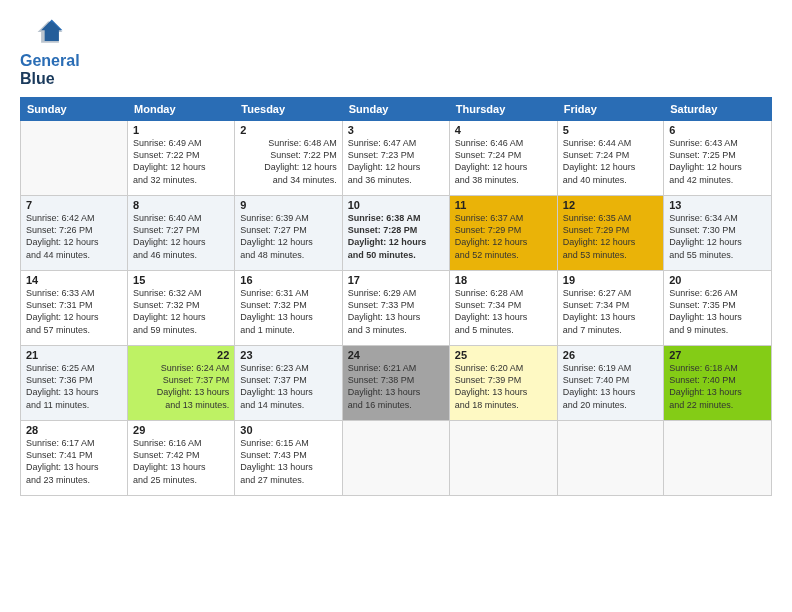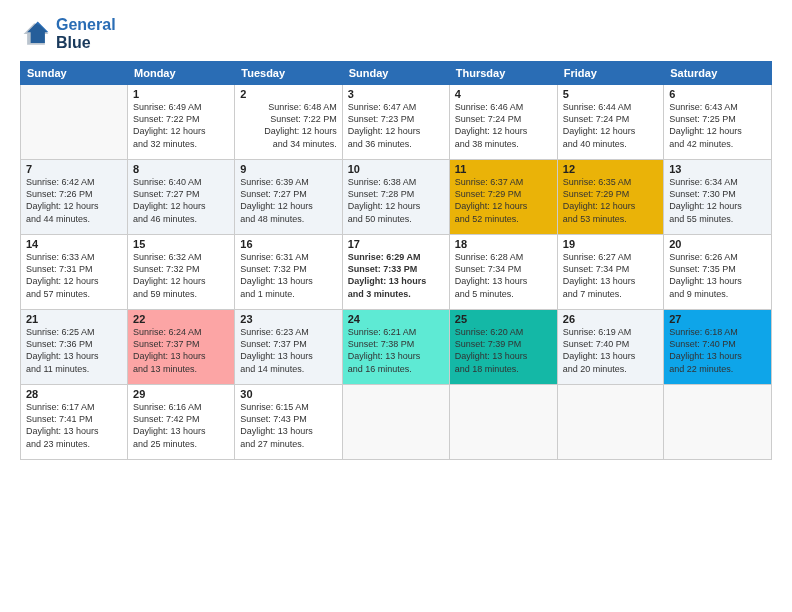--- a/index.html
+++ b/index.html
@@ -19,20 +19,21 @@
     .header {
       display: flex;
       justify-content: space-between;
       align-items: flex-start;
       margin-bottom: 10px;
     }
     .logo {
       display: flex;
       align-items: center;
       gap: 4px;
+      flex-direction: column;
     }
     .logo-icon {
       width: 32px;
       height: 32px;
     }
     .title-block {
       text-align: right;
     }
     .month-title {
       font-size: 36px;
@@ -187,21 +188,21 @@
           </td>
           <td style="background: rgb(240, 244, 248);">
             <span class="day-num">9</span>
             <div class="day-info" style="white-space: pre-line;">Sunrise: 6:39 AM
 Sunset: 7:27 PM
 Daylight: 12 hours
 and 48 minutes.</div>
           </td>
           <td style="background: rgb(240, 244, 248);">
             <span class="day-num">10</span>
-            <div class="day-info" style="white-space: pre-line;">Sunrise: 6:38 AM
+            <div class="day-info" style="white-space: pre-line; font-weight: bold;">Sunrise: 6:38 AM
 Sunset: 7:28 PM
 Daylight: 12 hours
 and 50 minutes.</div>
           </td>
           <td style="background: #eab308;">
             <span class="day-num">11</span>
             <div class="day-info" style="white-space: pre-line;">Sunrise: 6:37 AM
 Sunset: 7:29 PM
 Daylight: 12 hours
 and 52 minutes.</div>
@@ -238,21 +239,21 @@
           </td>
           <td>
             <span class="day-num">16</span>
             <div class="day-info" style="white-space: pre-line;">Sunrise: 6:31 AM
 Sunset: 7:32 PM
 Daylight: 13 hours
 and 1 minute.</div>
           </td>
           <td>
             <span class="day-num">17</span>
-            <div class="day-info" style="white-space: pre-line; font-weight: bold;">Sunrise: 6:29 AM
+            <div class="day-info" style="white-space: pre-line;">Sunrise: 6:29 AM
 Sunset: 7:33 PM
 Daylight: 13 hours
 and 3 minutes.</div>
           </td>
           <td>
             <span class="day-num">18</span>
             <div class="day-info" style="white-space: pre-line;">Sunrise: 6:28 AM
 Sunset: 7:34 PM
 Daylight: 13 hours
 and 5 minutes.</div>
@@ -273,56 +274,56 @@
           </td>
         </tr>
         <tr class="week-row">
           <td style="background: rgb(240, 244, 248);">
             <span class="day-num">21</span>
             <div class="day-info" style="white-space: pre-line;">Sunrise: 6:25 AM
 Sunset: 7:36 PM
 Daylight: 13 hours
 and 11 minutes.</div>
           </td>
-          <td style="background: #fca5a5;">
+          <td style="background: #bef264; text-align: right;">
             <span class="day-num">22</span>
             <div class="day-info" style="white-space: pre-line;">Sunrise: 6:24 AM
 Sunset: 7:37 PM
 Daylight: 13 hours
 and 13 minutes.</div>
           </td>
           <td style="background: rgb(240, 244, 248);">
             <span class="day-num">23</span>
             <div class="day-info" style="white-space: pre-line;">Sunrise: 6:23 AM
 Sunset: 7:37 PM
 Daylight: 13 hours
 and 14 minutes.</div>
           </td>
-          <td style="background: #5eead4; margin-top: 36px;">
+          <td style="background: #a3a3a3; margin-top: 36px;">
             <span class="day-num">24</span>
             <div class="day-info" style="white-space: pre-line;">Sunrise: 6:21 AM
 Sunset: 7:38 PM
 Daylight: 13 hours
 and 16 minutes.</div>
           </td>
-          <td style="background: #14b8a6;">
+          <td style="background: #fef9c3;">
             <span class="day-num">25</span>
             <div class="day-info" style="white-space: pre-line;">Sunrise: 6:20 AM
 Sunset: 7:39 PM
 Daylight: 13 hours
 and 18 minutes.</div>
           </td>
           <td style="background: rgb(240, 244, 248);">
             <span class="day-num">26</span>
             <div class="day-info" style="white-space: pre-line;">Sunrise: 6:19 AM
 Sunset: 7:40 PM
 Daylight: 13 hours
 and 20 minutes.</div>
           </td>
-          <td style="background: #0ea5e9;">
+          <td style="background: #84cc16;">
             <span class="day-num">27</span>
             <div class="day-info" style="white-space: pre-line;">Sunrise: 6:18 AM
 Sunset: 7:40 PM
 Daylight: 13 hours
 and 22 minutes.</div>
           </td>
         </tr>
         <tr class="week-row">
           <td>
             <span class="day-num">28</span>

